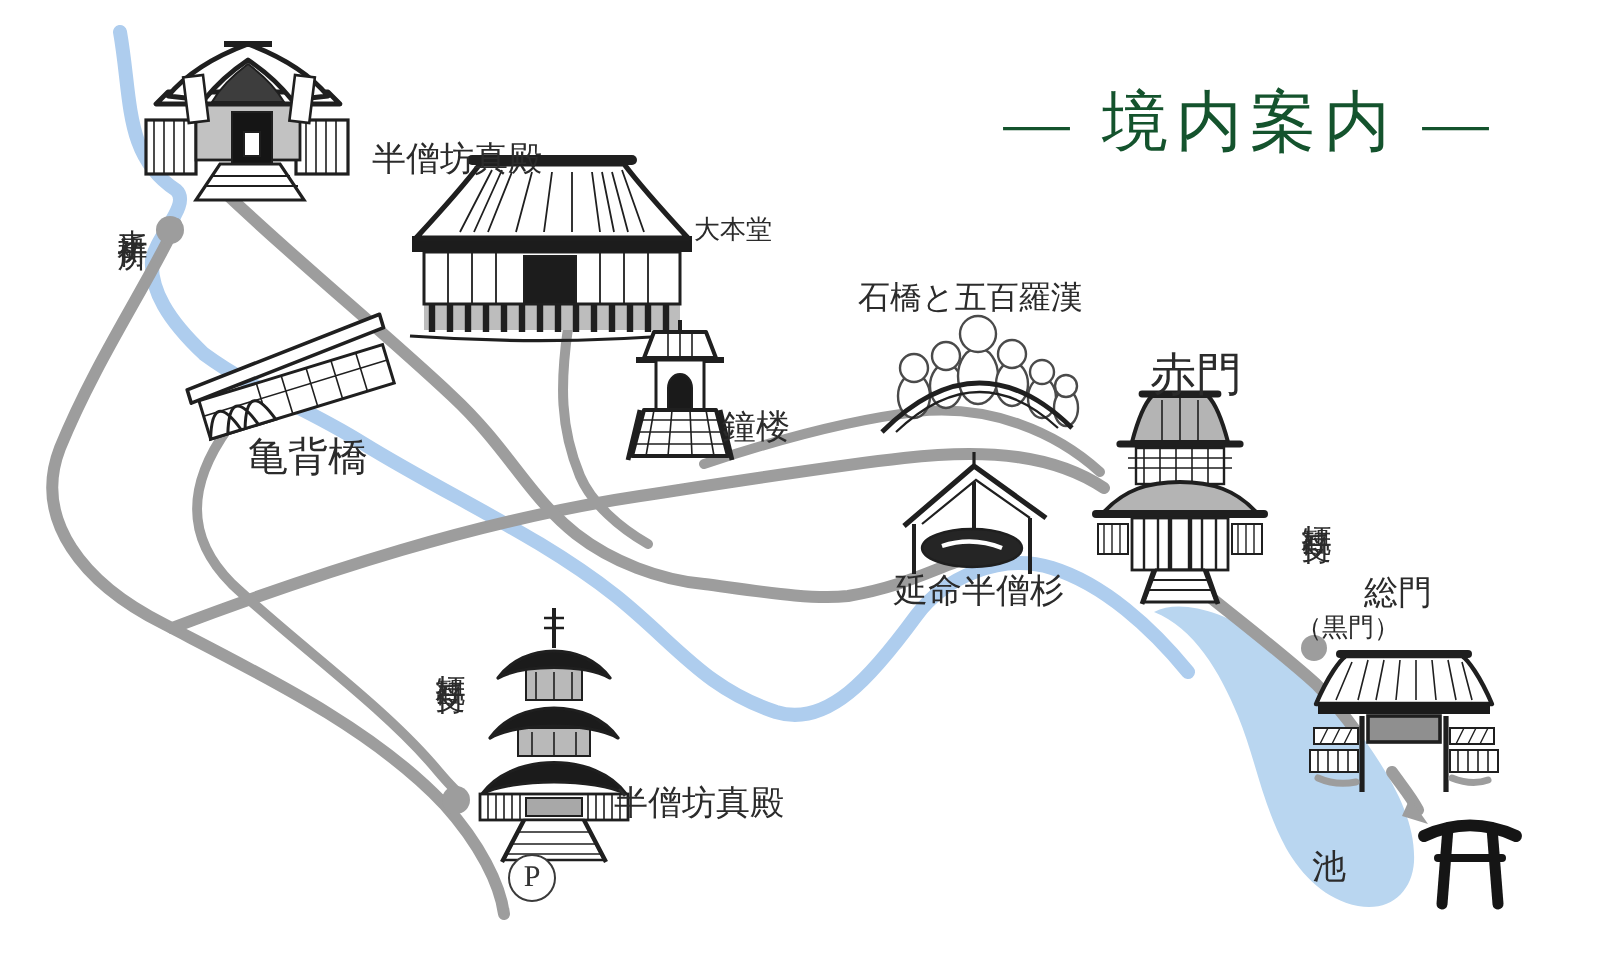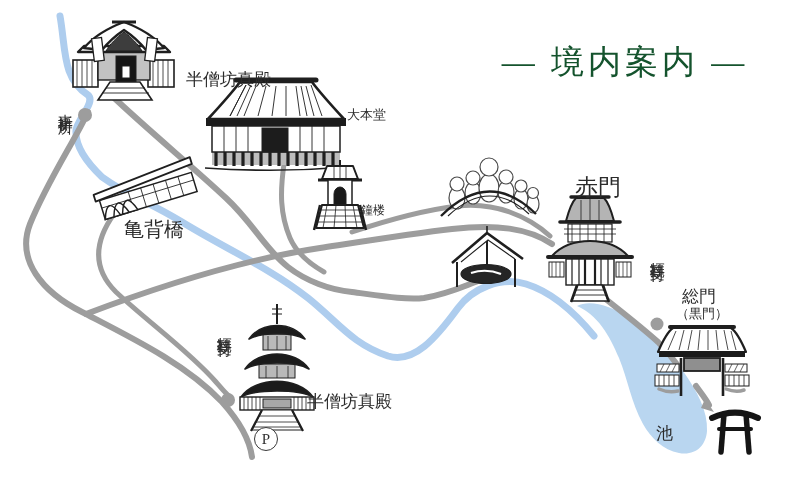--- a/index.html
+++ b/index.html
@@ -217,35 +217,37 @@
     <path d="M746,414 L749,452" stroke-width="5.5"></path>
   </g>
 </svg>
 
   <div class="lbl title" style="left:480px;top:44px;width:290px;text-align:center;">― 境内案内 ―</div>
 
   <div class="lbl" style="left:186px;top:28px;font-size:17px;margin-top:42px;">半僧坊真殿</div>
 
   <div class="lbl" style="left:347px;top:108px;font-size:13px;">大本堂</div>
 
-
-  <div class="lbl" style="left:361px;top:204px;font-size:12px;">鐘楼</div>
+  <div class="lbl" style="left:429px;top:141px;font-size:16px;">石橋と五百羅漢</div>
+
+  <div class="lbl" style="left:361px;top:204px;font-size:17px;">鐘楼</div>
 
   <div class="lbl" style="left:124px;top:218px;font-size:20px;">亀背橋</div>
 
   <div class="lbl vert" style="left:56px;top:102px;font-size:15px;">車祈祷所</div>
 
+  <div class="lbl" style="left:447px;top:286px;font-size:17px;">延命半僧杉</div>
 
   <div class="lbl" style="left:575px;top:175px;font-size:23px;">赤門</div>
 
   <div class="lbl vert" style="left:648px;top:250px;font-size:15px;">拝観受付</div>
 
   <div class="lbl" style="left:682px;top:287px;font-size:17px;">総門</div>
 
-  <div class="lbl" style="left:676px;top:307px;font-size:13px;">（黒門）</div>
+  <div class="lbl" style="left:648px;top:307px;font-size:13px;">（黒門）</div>
 
   <div class="lbl" style="left:307px;top:392px;font-size:17px;">半僧坊真殿</div>
 
   <div class="lbl vert" style="left:215px;top:325px;font-size:15px;">拝観受付</div>
 
   <div class="lbl" style="left:656px;top:424px;font-size:17px;letter-spacing:2px;">池</div>
 
   <div class="pmark" style="left:254px;top:427px;">
     <span>P</span>
   </div>

